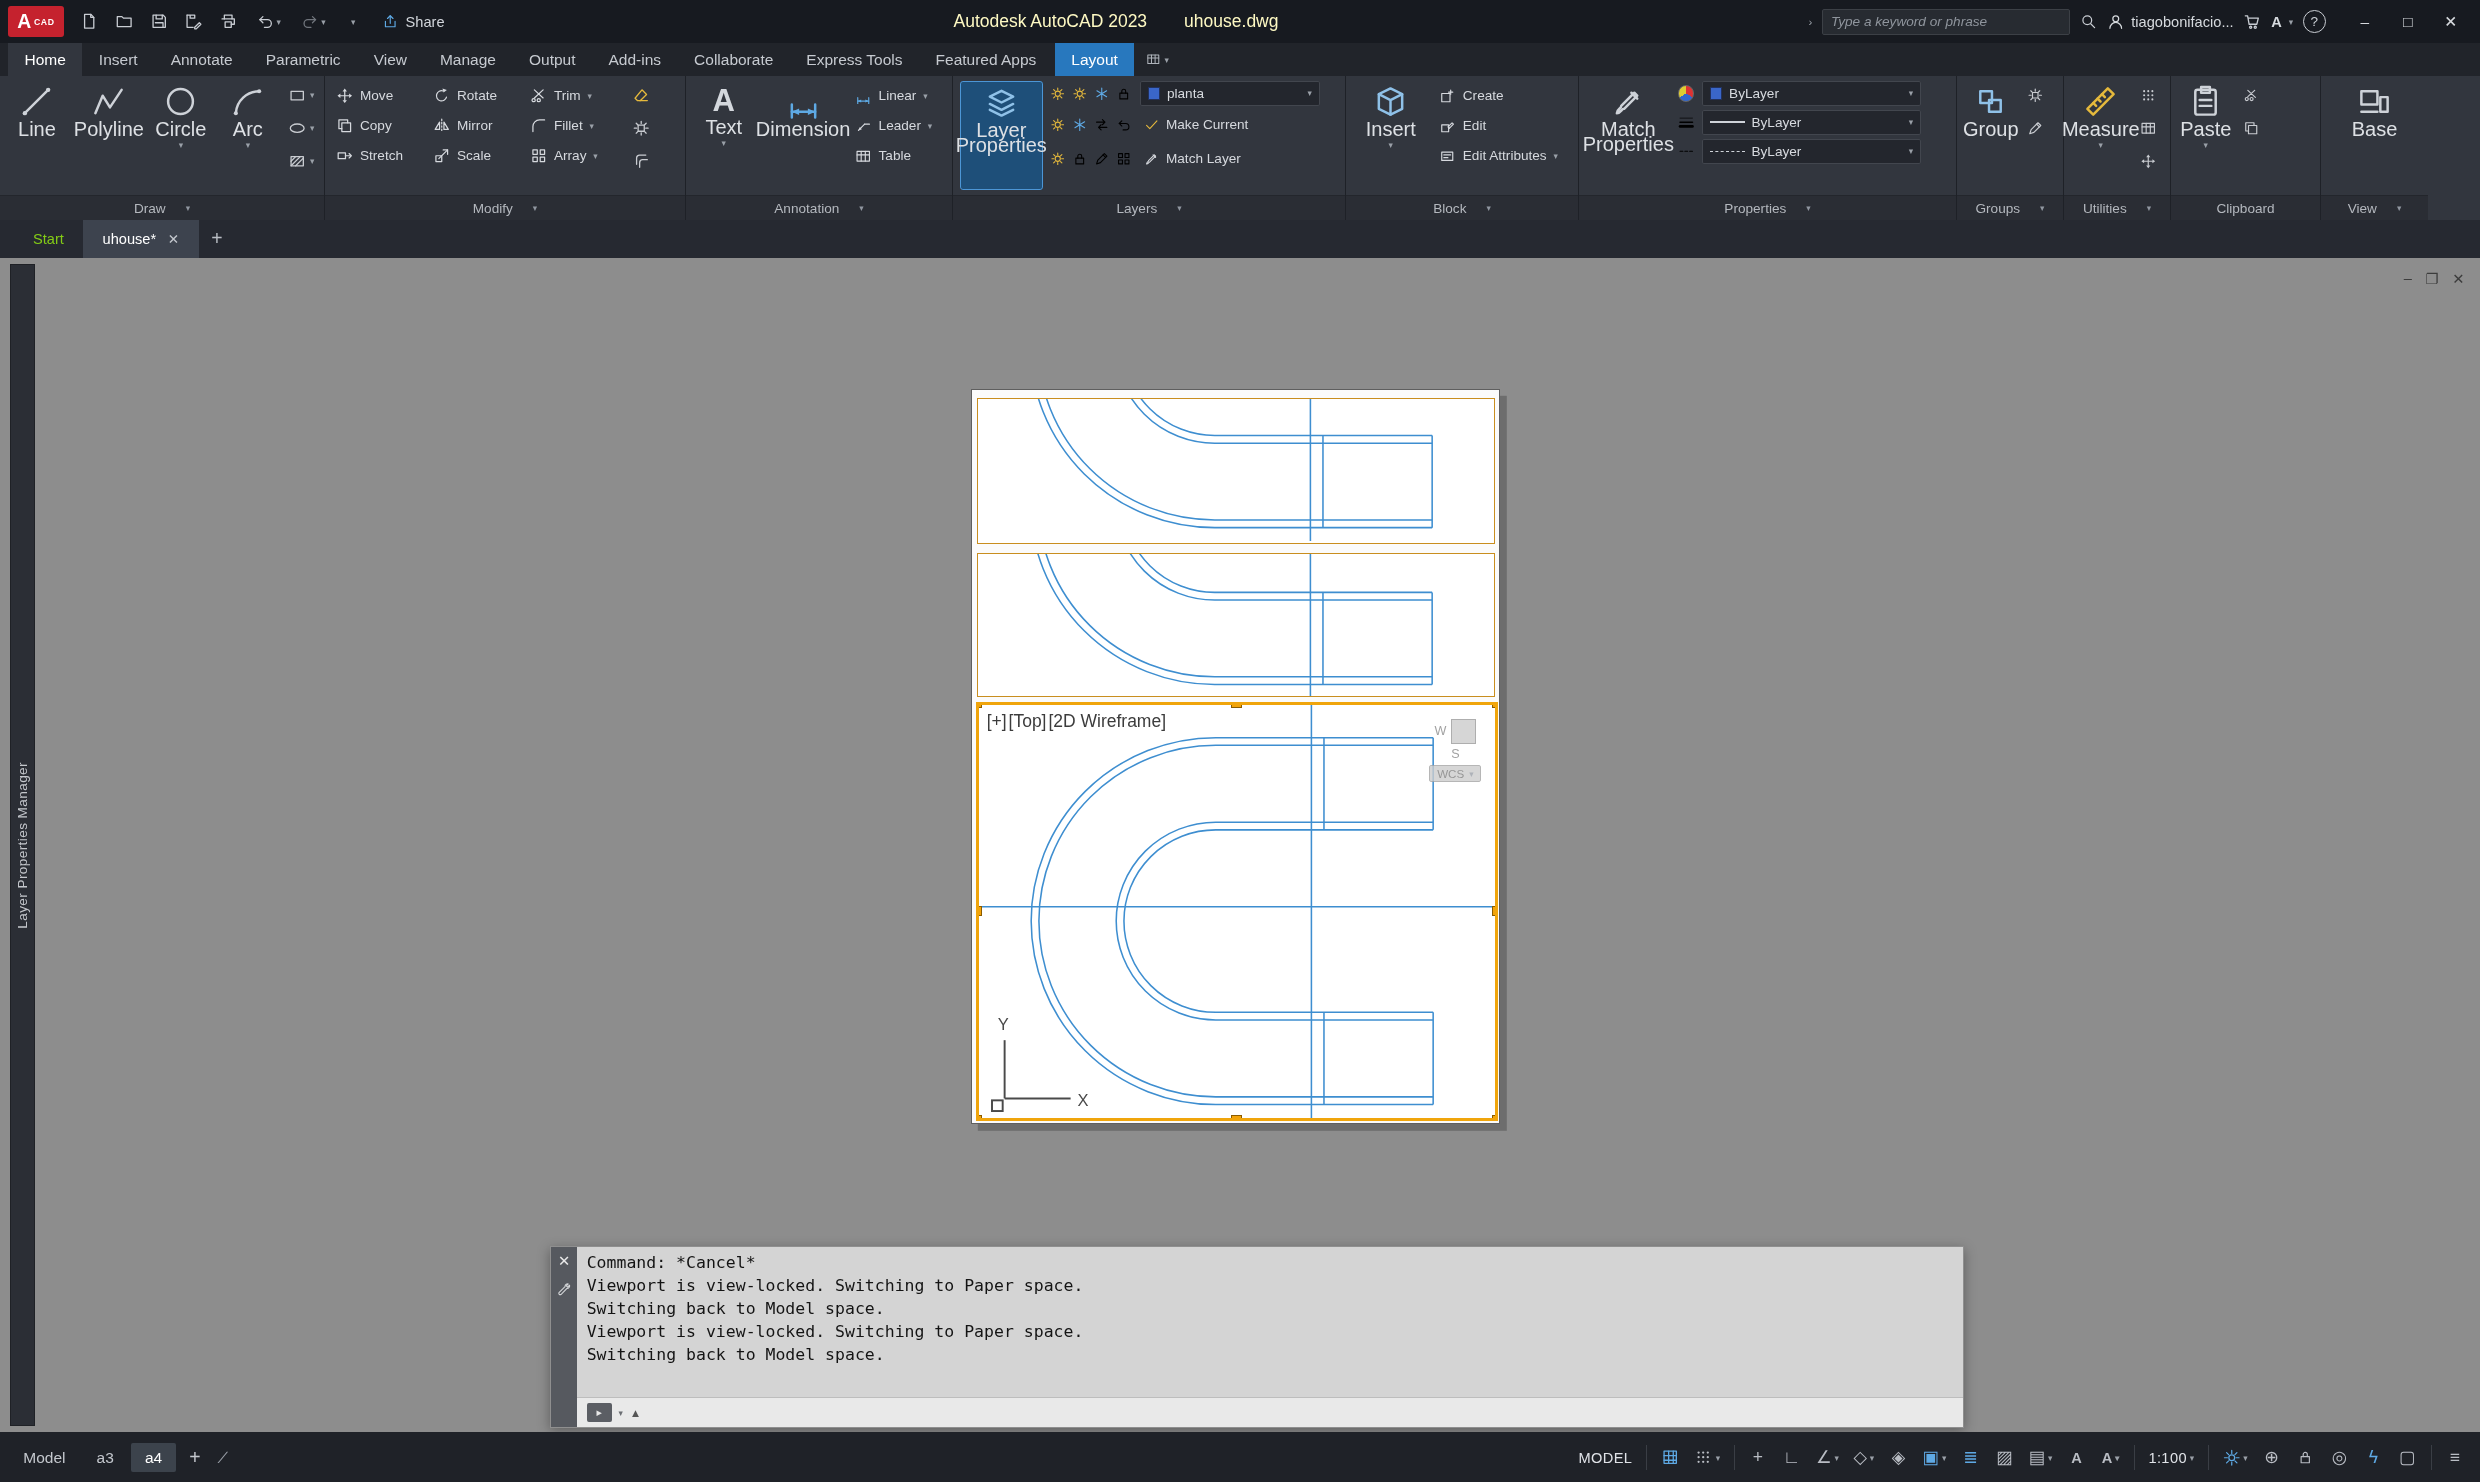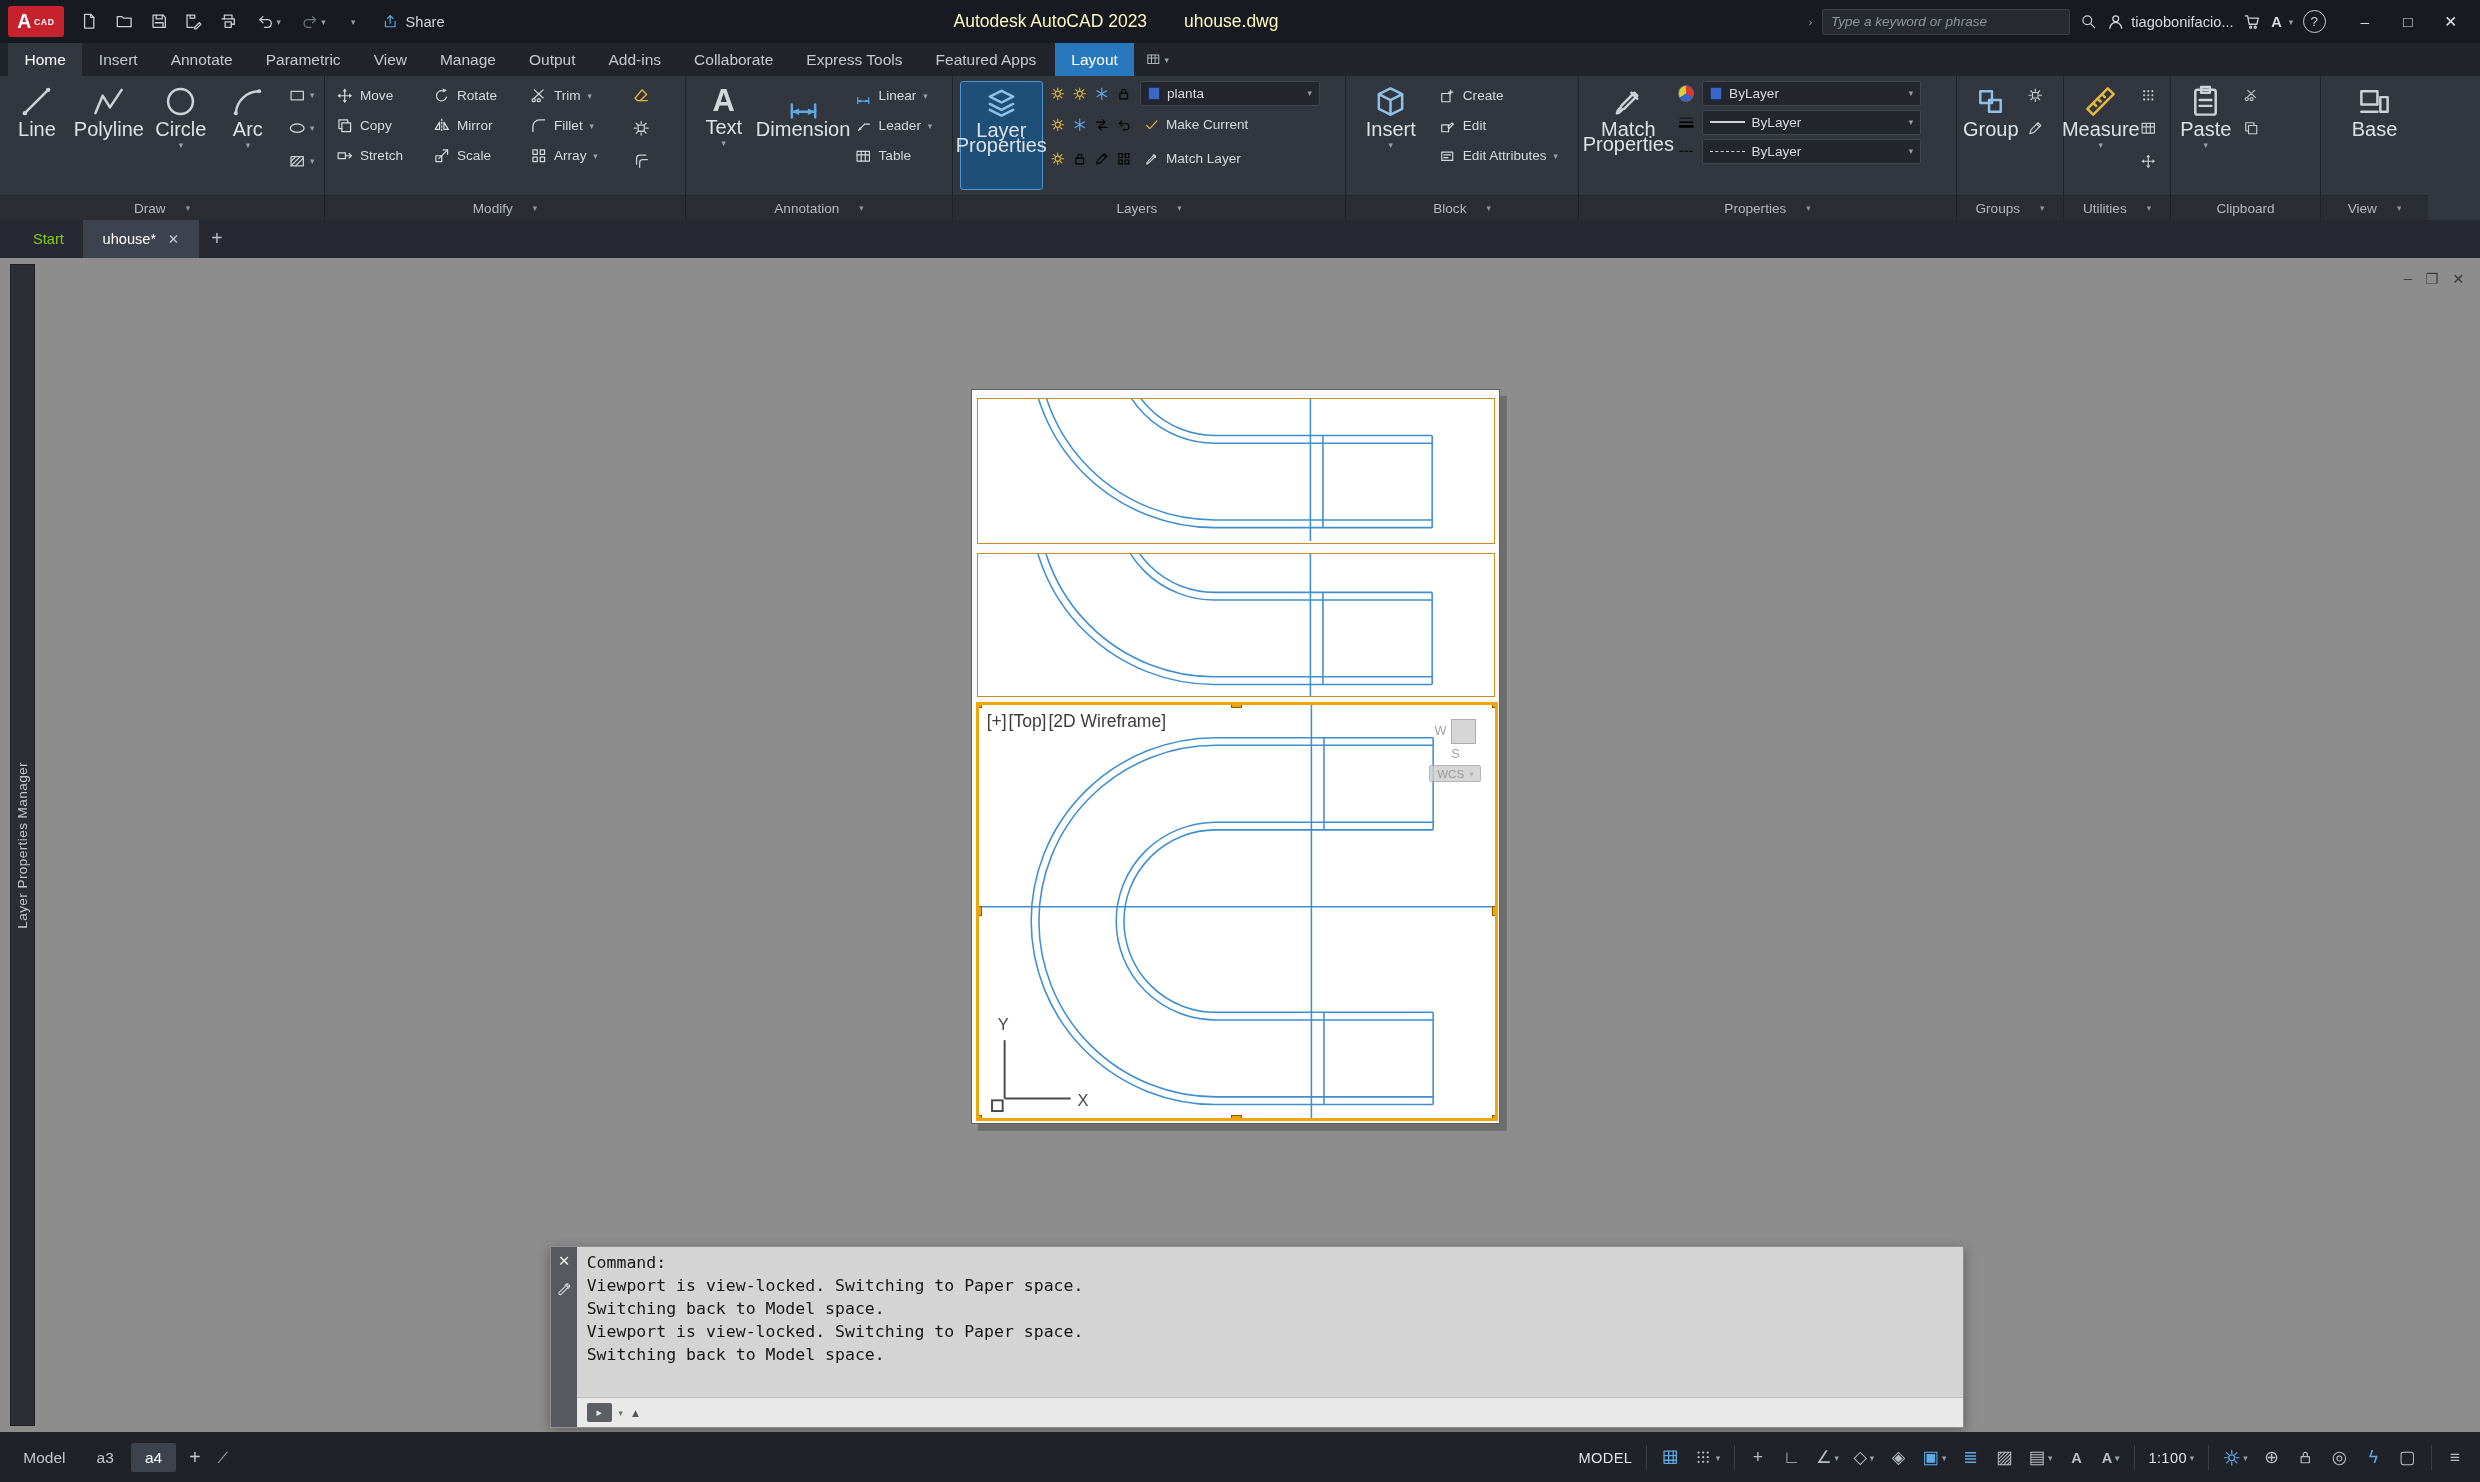--- a/index.html
+++ b/index.html
@@ -1048,21 +1048,21 @@
 
     <div class="cmdwin">
       <div class="cmd-side">
         <span style="font-size:14.6px">✕</span>
         <svg class="ic" width="15.5" height="15.5" style="color:#d3d5d8" viewBox="0 0 16 16">
             <use href="#i-wrench"></use>
           </svg>
       </div>
       <div class="cmd-main">
         <div class="cmd-history">
-          <div>Command:</div>
+          <div>Command: *Cancel*</div>
           <div>Viewport is view-locked. Switching to Paper space.</div>
           <div>Switching back to Model space.</div>
           <div>Viewport is view-locked. Switching to Paper space.</div>
           <div>Switching back to Model space.</div>
         </div>
         <div class="cmd-input">
           <span class="cmd-chip">▸</span>
           <span class="carr" style="color:#6a6d72">▾</span>
           <span class="cmd-up">▲</span>
         </div>

